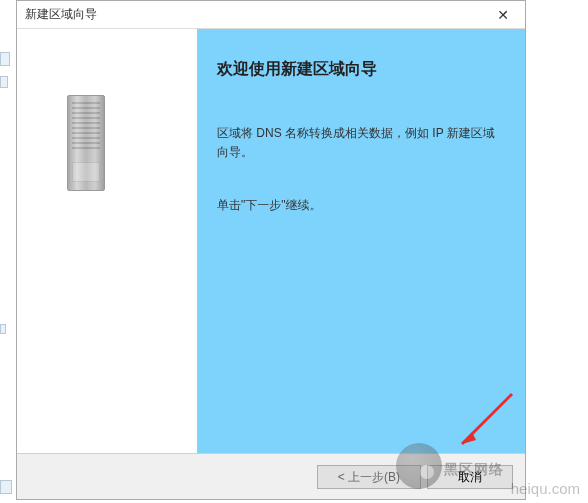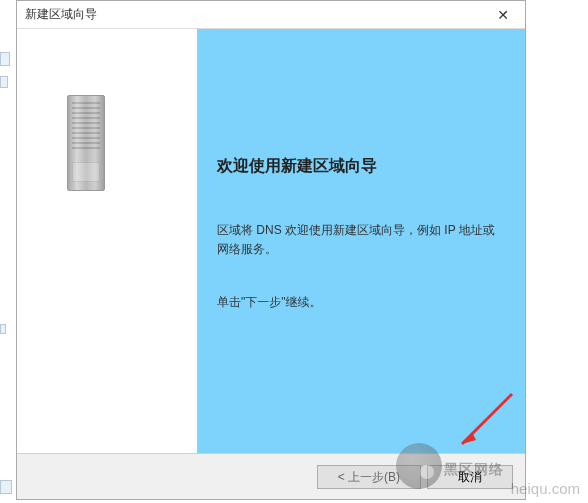--- a/index.html
+++ b/index.html
@@ -40,21 +40,20 @@
       align-items: center;
       justify-content: center;
       font-size: 14px;
       color: #333;
       cursor: pointer;
     }
     .content {
       flex: 1;
       display: flex;
       position: relative;
-      align-items: center;
     }
     .left-pane {
       width: 180px;
       height: 100%;
       background: #fff;
       position: relative;
     }
     .server-img {
       position: absolute;
       left: 50px;
@@ -216,21 +215,21 @@
               <div class="sline"></div>
               <div class="sline"></div>
             <div class="sline"></div>
           </div>
           <div class="server-panel"></div>
         </div>
       </div>
     </div>
     <div class="right-pane">
       <div class="heading">欢迎使用新建区域向导</div>
-      <div class="para">区域将 DNS 欢迎使用新建区域向导，例如 IP 地址或网络服务。</div>
+      <div class="para">区域将 DNS 名称转换成相关数据，例如 IP 新建区域向导。</div>
       <div class="para">单击"下一步"继续。</div>
     </div>
   </div>
 
   <div class="footer">
     <div class="btn">&lt; 上一步(B)</div>
     <div class="btn enabled">取消</div>
   </div>
 </div>
 

